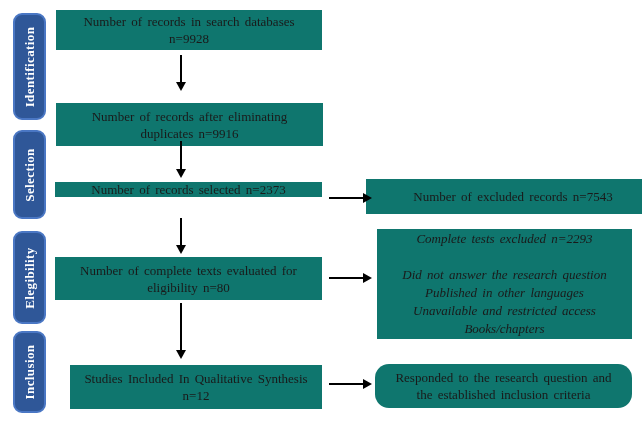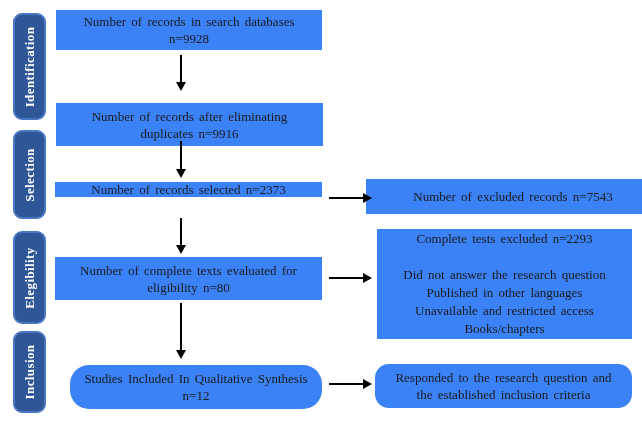--- a/index.html
+++ b/index.html
@@ -39,40 +39,40 @@
     letter-spacing: 0.4px;
   }
   .stage-1 { top: 13px;  height: 107px; }
   .stage-2 { top: 130px; height: 89px;  }
   .stage-3 { top: 231px; height: 93px;  }
   .stage-4 { top: 331px; height: 82px;  }
 
   
   .box {
     position: absolute;
-    background: #3b82f6;
+    background: #0f766e;
     display: flex;
     align-items: center;
     justify-content: center;
     text-align: center;
     font-size: 13px;
     line-height: 17px;
     white-space: pre-line;
     word-spacing: 2px;
     box-sizing: border-box;
     padding: 1px 6px;
   }
   .box-1 { left: 56px; top: 10px;  width: 266px; height: 40px; }
   .box-2 { left: 56px; top: 95px;  width: 267px; height: 43px; margin-top: 8px; }
   .box-3 { left: 55px; top: 182px; width: 267px; height: 15px; }
   .box-4 { left: 55px; top: 257px; width: 267px; height: 43px; }
-  .box-5 { left: 70px; top: 365px; width: 252px; height: 44px; border-radius: 19px; }
+  .box-5 { left: 70px; top: 365px; width: 252px; height: 44px; }
 
   .rbox-1 { left: 366px; top: 179px; width: 294px; height: 35px; }
-  .rbox-2 { left: 377px; top: 229px; width: 255px; height: 110px; line-height: 18px; }
+  .rbox-2 { left: 377px; top: 229px; width: 255px; height: 110px; line-height: 18px; font-style: italic; }
   .rbox-3 { left: 375px; top: 364px; width: 257px; height: 44px; border-radius: 14px; }
 
   
   .varrow {
     position: absolute;
     width: 14px;
     left: 174px;
   }
   .varrow .shaft {
     position: absolute;

